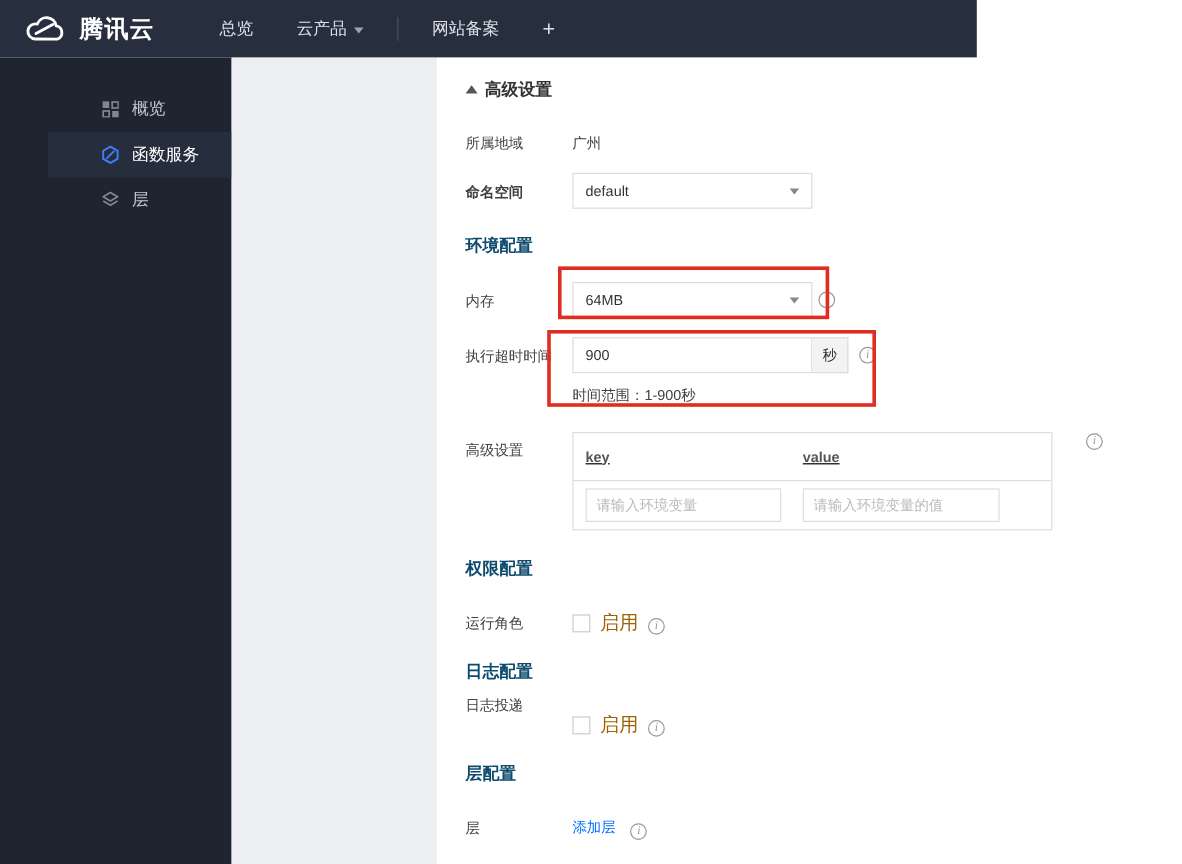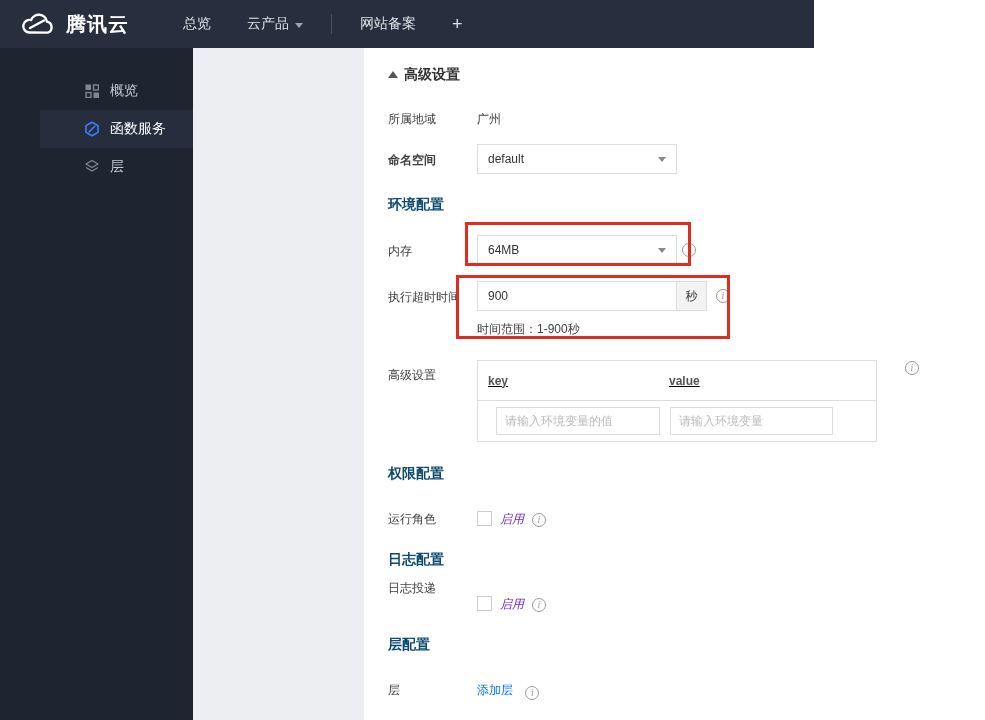--- a/index.html
+++ b/index.html
@@ -54,21 +54,21 @@
   .envtable .hd-key { width:191px; padding-left:10px; }
   .envtable .hd-val { padding-left:0; }
   .envtable .bd-row { display:flex; align-items:center; height:40px; }
   .mini-input { height:28px; border:1px solid #ddd; font-size:12px; color:#333; padding:0 8px; font-family:inherit; outline:none; }
   .mini-input::placeholder { color:#bbb; }
   .txt-input::placeholder { color:#bbb; }
   .ki { width:163px; margin-left:10px; }
   .vi { width:164px; margin-left:18px; }
 
   .cb { display:inline-block; width:15px; height:15px; border:1px solid #ccc; background:#fff; cursor:pointer; vertical-align:-3px; }
-  .cb-label { font-size:12px; color:#6d28d9; margin:0 8px;font-style:italic; }
+  .cb-label { font-size:16px; color:#a16207; margin:0 8px; }
   .link { color:#006eff; font-size:12px; cursor:pointer; text-decoration:none; }
 </style>
 </head>
 <body>
 
 <div class="stage">
 
   <div class="navbar">
     <div class="brand">
       <svg width="36" height="27" viewBox="0 0 36 27">
@@ -157,22 +157,22 @@
     <div class="abs lbl" style="left:113px; top:273px;">时间范围：1-900秒</div>
     <div class="redbox" style="left:92px; top:227px; width:274px; height:64px;"></div>
 
     <div class="abs lbl" style="left:24px; top:319px;">高级设置</div>
     <div class="abs envtable" style="left:113px; top:312px;">
       <div class="hd-row">
         <span class="hd-cell hd-key">key</span>
         <span class="hd-cell hd-val">value</span>
       </div>
       <div class="bd-row">
+        <input class="mini-input ki" type="text" placeholder="请输入环境变量" style="">
         <input class="mini-input vi" type="text" placeholder="请输入环境变量的值" style="">
-        <input class="mini-input ki" type="text" placeholder="请输入环境变量" style="">
       </div>
     </div>
     <span class="abs info-i" style="left:541px; top:313px;"></span>
 
     <div class="abs sec-hd" style="left:24px; top:417px;">权限配置</div>
     <div class="abs lbl" style="left:24px; top:463px;">运行角色</div>
     <div class="abs" style="left:113px; top:461px;">
       <span class="cb"></span><span class="cb-label">启用</span><span class="info-i"></span>
     </div>
 

